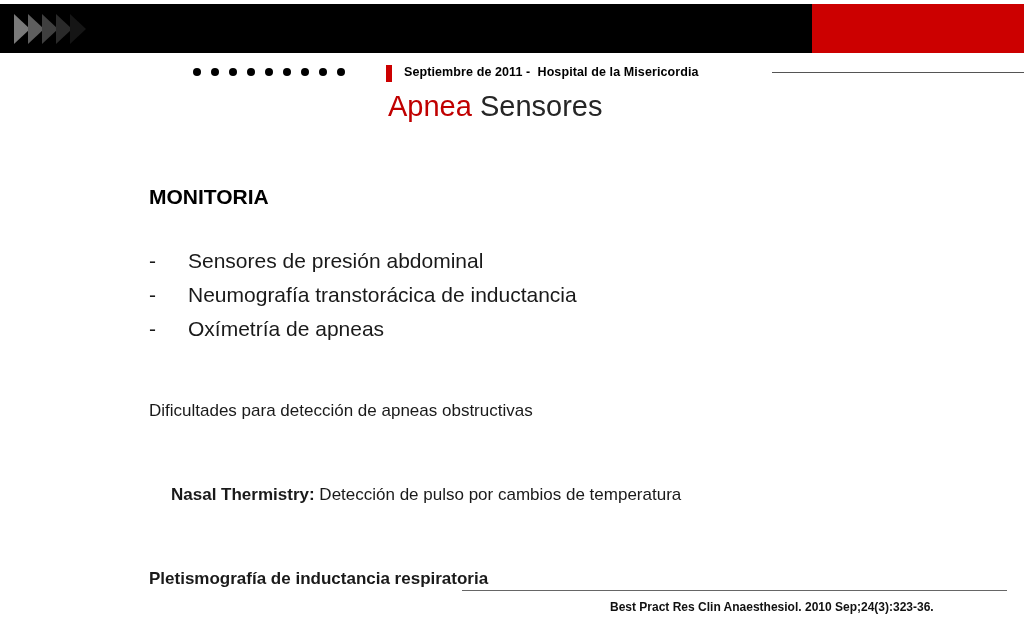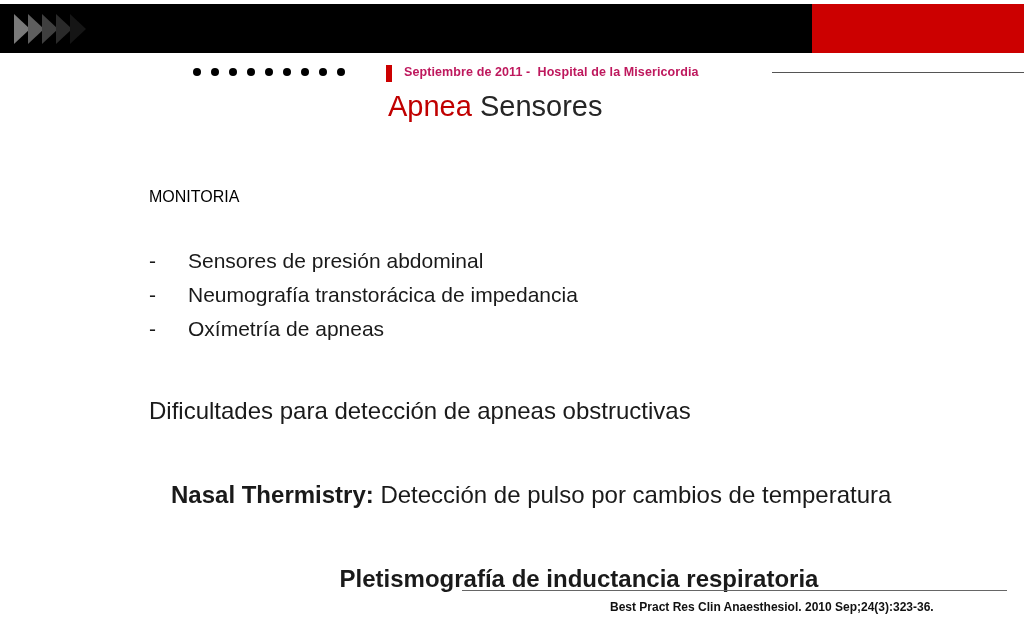--- a/index.html
+++ b/index.html
@@ -79,21 +79,21 @@
     height: 17px;
     background: #cc0000;
   }
 
   .kicker {
     position: absolute;
     left: 404px;
     top: 65px;
     font-size: 12.5px;
     font-weight: bold;
-    color: #be185d;
+    color: #000000;
     letter-spacing: 0.1px;
     white-space: pre;
   }
 
   .header-rule {
     position: absolute;
     left: 772px;
     top: 72px;
     width: 252px;
     height: 1px;
@@ -114,22 +114,22 @@
   }
 
   
   .body-block {
     position: absolute;
     left: 149px;
     top: 182px;
     width: 860px;
   }
   .b-heading {
-    font-size: 16px;
-    font-weight: normal;
+    font-size: 21px;
+    font-weight: bold;
     color: #000000;
     line-height: 30px;
     margin: 0 0 32px 0;
     white-space: pre;
   }
   .bullet-list {
     margin: 0 0 48px 0;
     padding: 0;
     list-style: none;
   }
@@ -140,29 +140,28 @@
     color: #1a1a1a;
     line-height: 34px;
     white-space: pre;
   }
   .bullet-dash {
     width: 39px;
     flex: 0 0 39px;
     color: #1a1a1a;
   }
   .para {
-    font-size: 24px;
+    font-size: 17px;
     color: #1a1a1a;
     line-height: 34px;
     margin: 0 0 50px 0;
     white-space: pre;
   }
   .para.bold {
     font-weight: bold;
-    text-align: center;
   }
   .para .lead {
     font-weight: bold;
     margin-left: 22px;
   }
 
   
   .footer-rule {
     position: absolute;
     left: 462px;
@@ -218,21 +217,21 @@
 
   <div class="b-heading">MONITORIA</div>
 
   <ul class="bullet-list">
     <li class="bullet-item">
       <span class="bullet-dash">-</span>
       <span>Sensores de presión abdominal</span>
     </li>
     <li class="bullet-item">
       <span class="bullet-dash">-</span>
-      <span>Neumografía transtorácica de impedancia</span>
+      <span>Neumografía transtorácica de inductancia</span>
     </li>
     <li class="bullet-item">
       <span class="bullet-dash">-</span>
       <span>Oxímetría de apneas</span>
     </li>
   </ul>
 
   <p class="para">Dificultades para detección de apneas obstructivas</p>
 
   <p class="para"><span class="lead">Nasal Thermistry:</span><span> Detección de pulso por cambios de temperatura</span></p>

